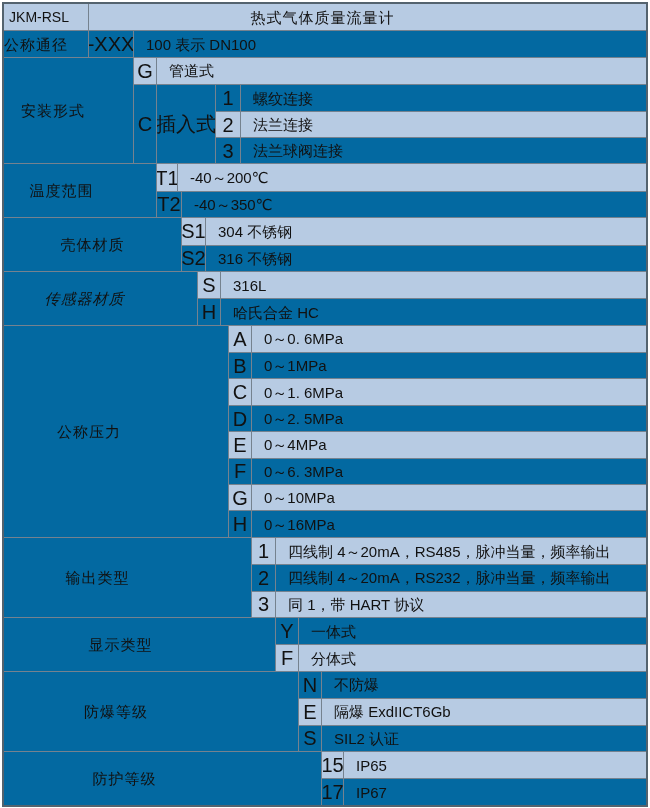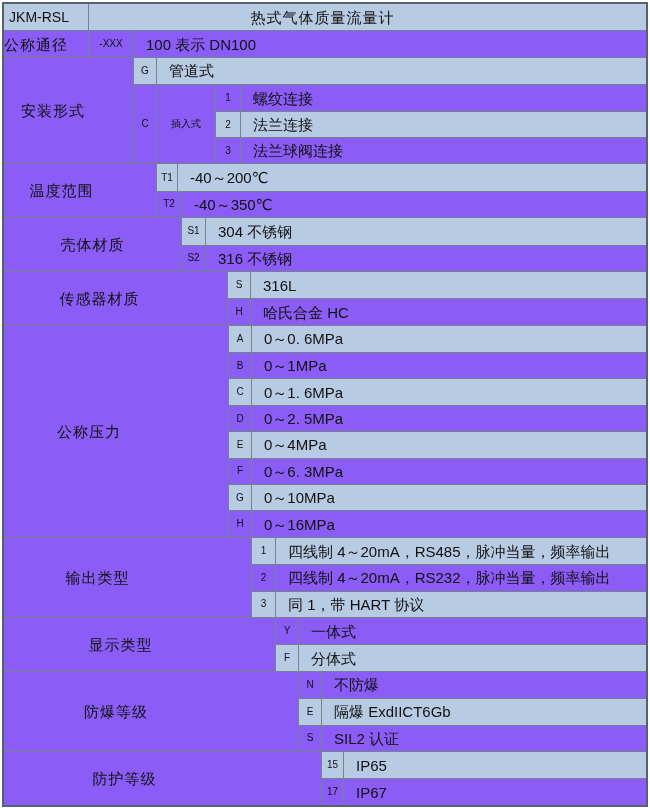--- a/index.html
+++ b/index.html
@@ -11,50 +11,50 @@
   html,body{margin:0;padding:0;background:#fff;}
   body{
     font-family:"Liberation Sans","DejaVu Sans",sans-serif;
     color:#111;
     -webkit-font-smoothing:antialiased;
   }
   .page{width:650px;height:808px;padding:2px;}
   .tbl{
     width:646px;
     border:2px solid #54636e;
-    background:#8b5cf6;
+    background:#0369a1;
   }
   .sec{display:flex;border-top:1px solid var(--line);}
   .sec:first-child{border-top:0;}
   .cell{
     display:flex;align-items:center;justify-content:center;
     font-size:15px;line-height:1;white-space:nowrap;overflow:hidden;
   }
   .label{border-right:1px solid var(--line);letter-spacing:1px;}
   .opts{flex:1;display:flex;flex-direction:column;min-width:0;}
   .row{display:flex;height:var(--rh);}
   .row + .row{border-top:1px solid var(--line);}
   .row.tall{height:calc(var(--rh)*3);}
   .code{
     flex:none;border-right:1px solid var(--line);
-    font-size:10px;
+    font-size:20px;
   }
   .desc{
     flex:1;justify-content:flex-start;padding-left:12px;min-width:0;
   }
   .hl{background:var(--hl);}
   .sec.hl .cell{background:transparent;}
   .title-cell{flex:1;padding-right:90px;font-size:15px;letter-spacing:1px;}
   .model-cell{width:85px;border-right:1px solid var(--line);padding-right:14px;font-size:14px;}
   
   .w-diam{width:85px;padding-right:20px;}
   .w-inst{width:130px;padding-right:31px;}
   .w-temp{width:153px;padding-right:37px;}
   .w-hous{width:178px;}
-  .w-sens{width:224px;padding-right:32px;}
+  .w-sens{width:194px;padding-right:32px;font-style:italic;}
   .w-pres{width:225px;padding-right:54px;}
   .w-outp{width:248px;padding-right:60px;}
   .w-disp{width:272px;padding-right:38px;}
   .w-expl{width:295px;padding-right:70px;}
   .w-prot{width:318px;padding-right:76px;}
 </style>
 </head>
 <body>
 
 <div class="page">

